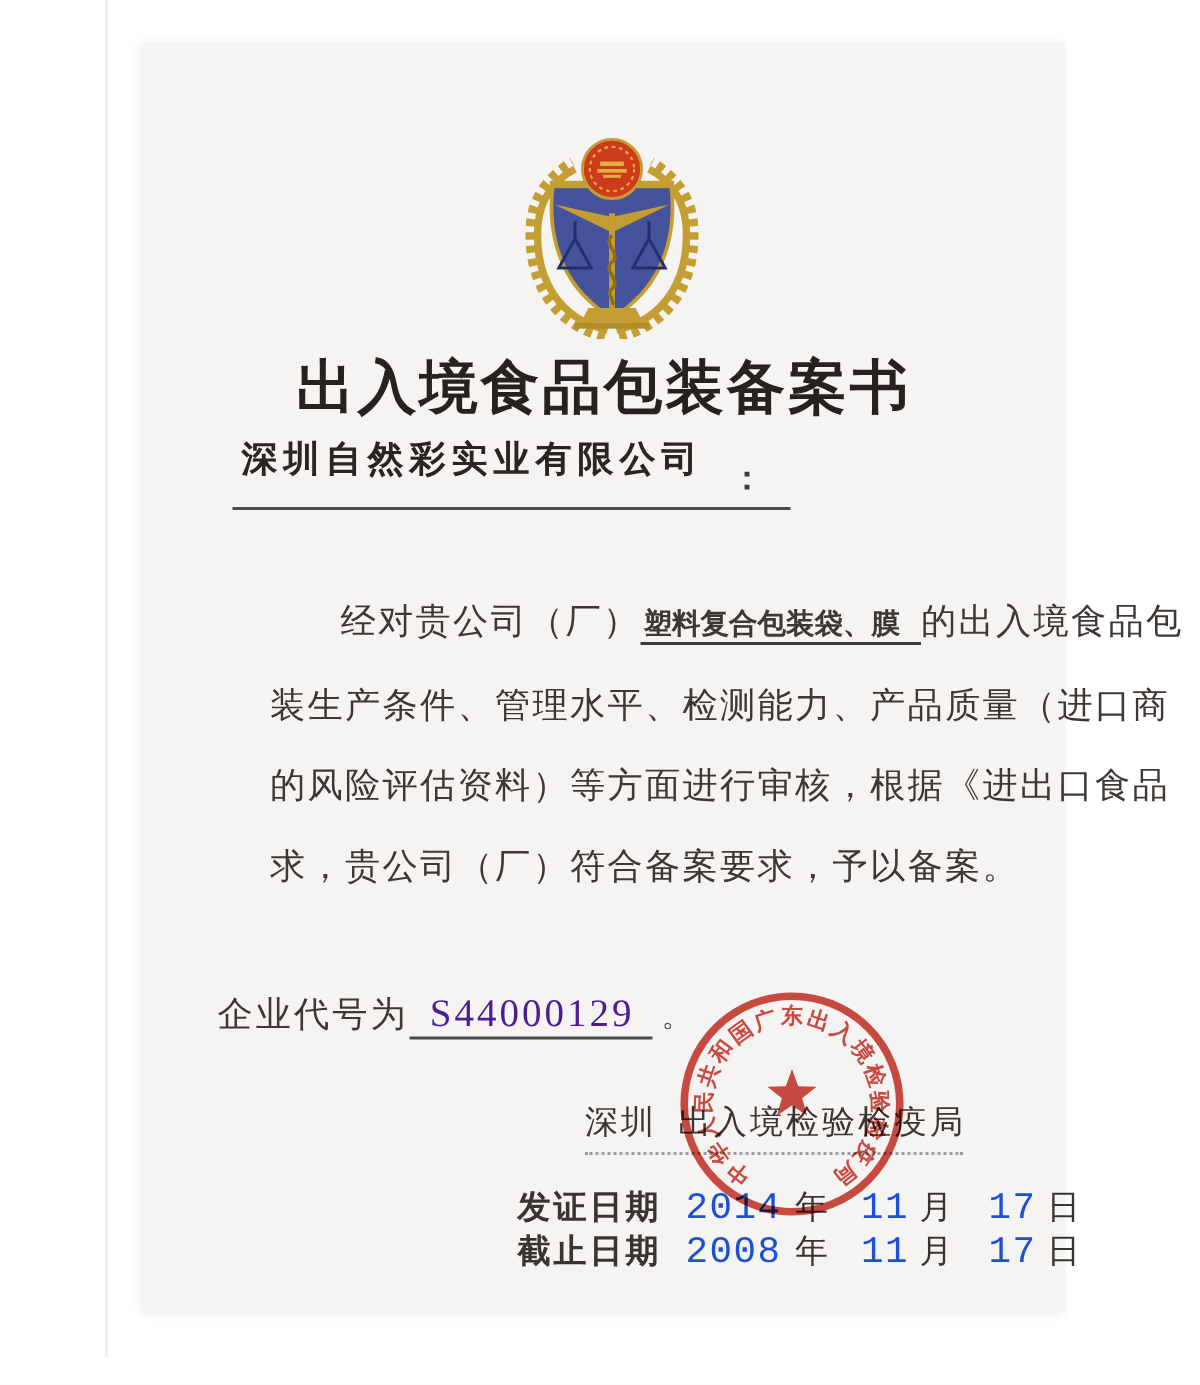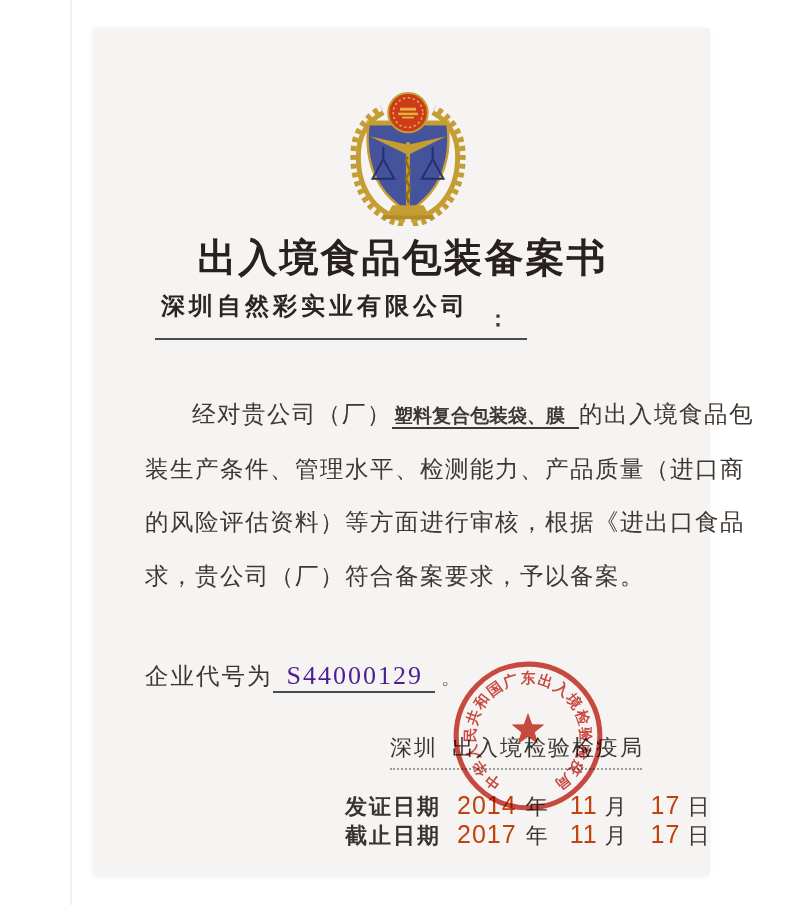--- a/index.html
+++ b/index.html
@@ -36,21 +36,21 @@
     white-space:nowrap;
   }
   .company-colon{
     font-size:22px;font-weight:bold;color:#3a3a3a;padding:0 18px 4px 0;
   }
   
   .paragraph{
     position:absolute;left:50px;top:360px;width:545px;
     font-size:23.5px;line-height:53.5px;color:#3e3732;letter-spacing:1.5px;
   }
-  .para-line{white-space:nowrap;}
+  .para-line{white-space:nowrap;margin-left:35px;}
   .para-line.indent{text-indent:47px;}
   .blank-fill{
     font-size:19px;font-weight:bold;letter-spacing:0;
     border-bottom:2px solid #3a3a3a;
     padding:0 14px 1px 2px;
   }
   
   .code-line{
     position:absolute;left:50px;top:632px;
     font-size:23.5px;color:#3e3732;letter-spacing:2px;white-space:nowrap;
@@ -70,21 +70,21 @@
   .authority .gap{display:inline-block;width:14px;}
   .date-row{
     position:absolute;left:250px;height:30px;
     display:flex;align-items:baseline;white-space:nowrap;
     font-size:22px;color:#3a342f;
   }
   .date-row.row-issue{top:735px;}
   .date-row.row-expiry{top:764px;}
   .date-label{font-weight:bold;letter-spacing:2px;font-family:Liberation Mono, monospace;}
   .date-num{
-    font-family:Liberation Sans, sans-serif;font-size:25px;color:#c2410c;
+    font-family:Liberation Mono, monospace;font-size:25px;color:#1d4ed8;
     letter-spacing:1px;
     margin-top:28px;
   }
   .num-year{margin-left:16px;}
   .unit-year{margin-left:9px;}
   .num-month{margin-left:22px;}
   .unit-month{margin-left:7px;}
   .num-day{margin-left:24px;}
   .unit-day{margin-left:7px;}
   
@@ -168,21 +168,21 @@
     <span class="date-num num-year">2014</span>
     <span class="unit-year">年</span>
     <span class="date-num num-month">11</span>
     <span class="unit-month">月</span>
     <span class="date-num num-day">17</span>
     <span class="unit-day">日</span>
   </div>
 
   <div class="date-row row-expiry">
     <span class="date-label">截止日期</span>
-    <span class="date-num num-year">2017</span>
+    <span class="date-num num-year">2008</span>
     <span class="unit-year">年</span>
     <span class="date-num num-month">11</span>
     <span class="unit-month">月</span>
     <span class="date-num num-day">17</span>
     <span class="unit-day">日</span>
   </div>
 
   <svg class="seal" viewBox="0 0 164 164">
     <circle cx="82" cy="82" r="71" fill="none" stroke="#c9342a" stroke-width="5"></circle>
     <polygon points="82,59 86.1,70.3 98.2,70.7 88.7,78.2 92,89.8 82,83 72,89.8 75.3,78.2 65.8,70.7 77.9,70.3" fill="#c9342a"></polygon>

